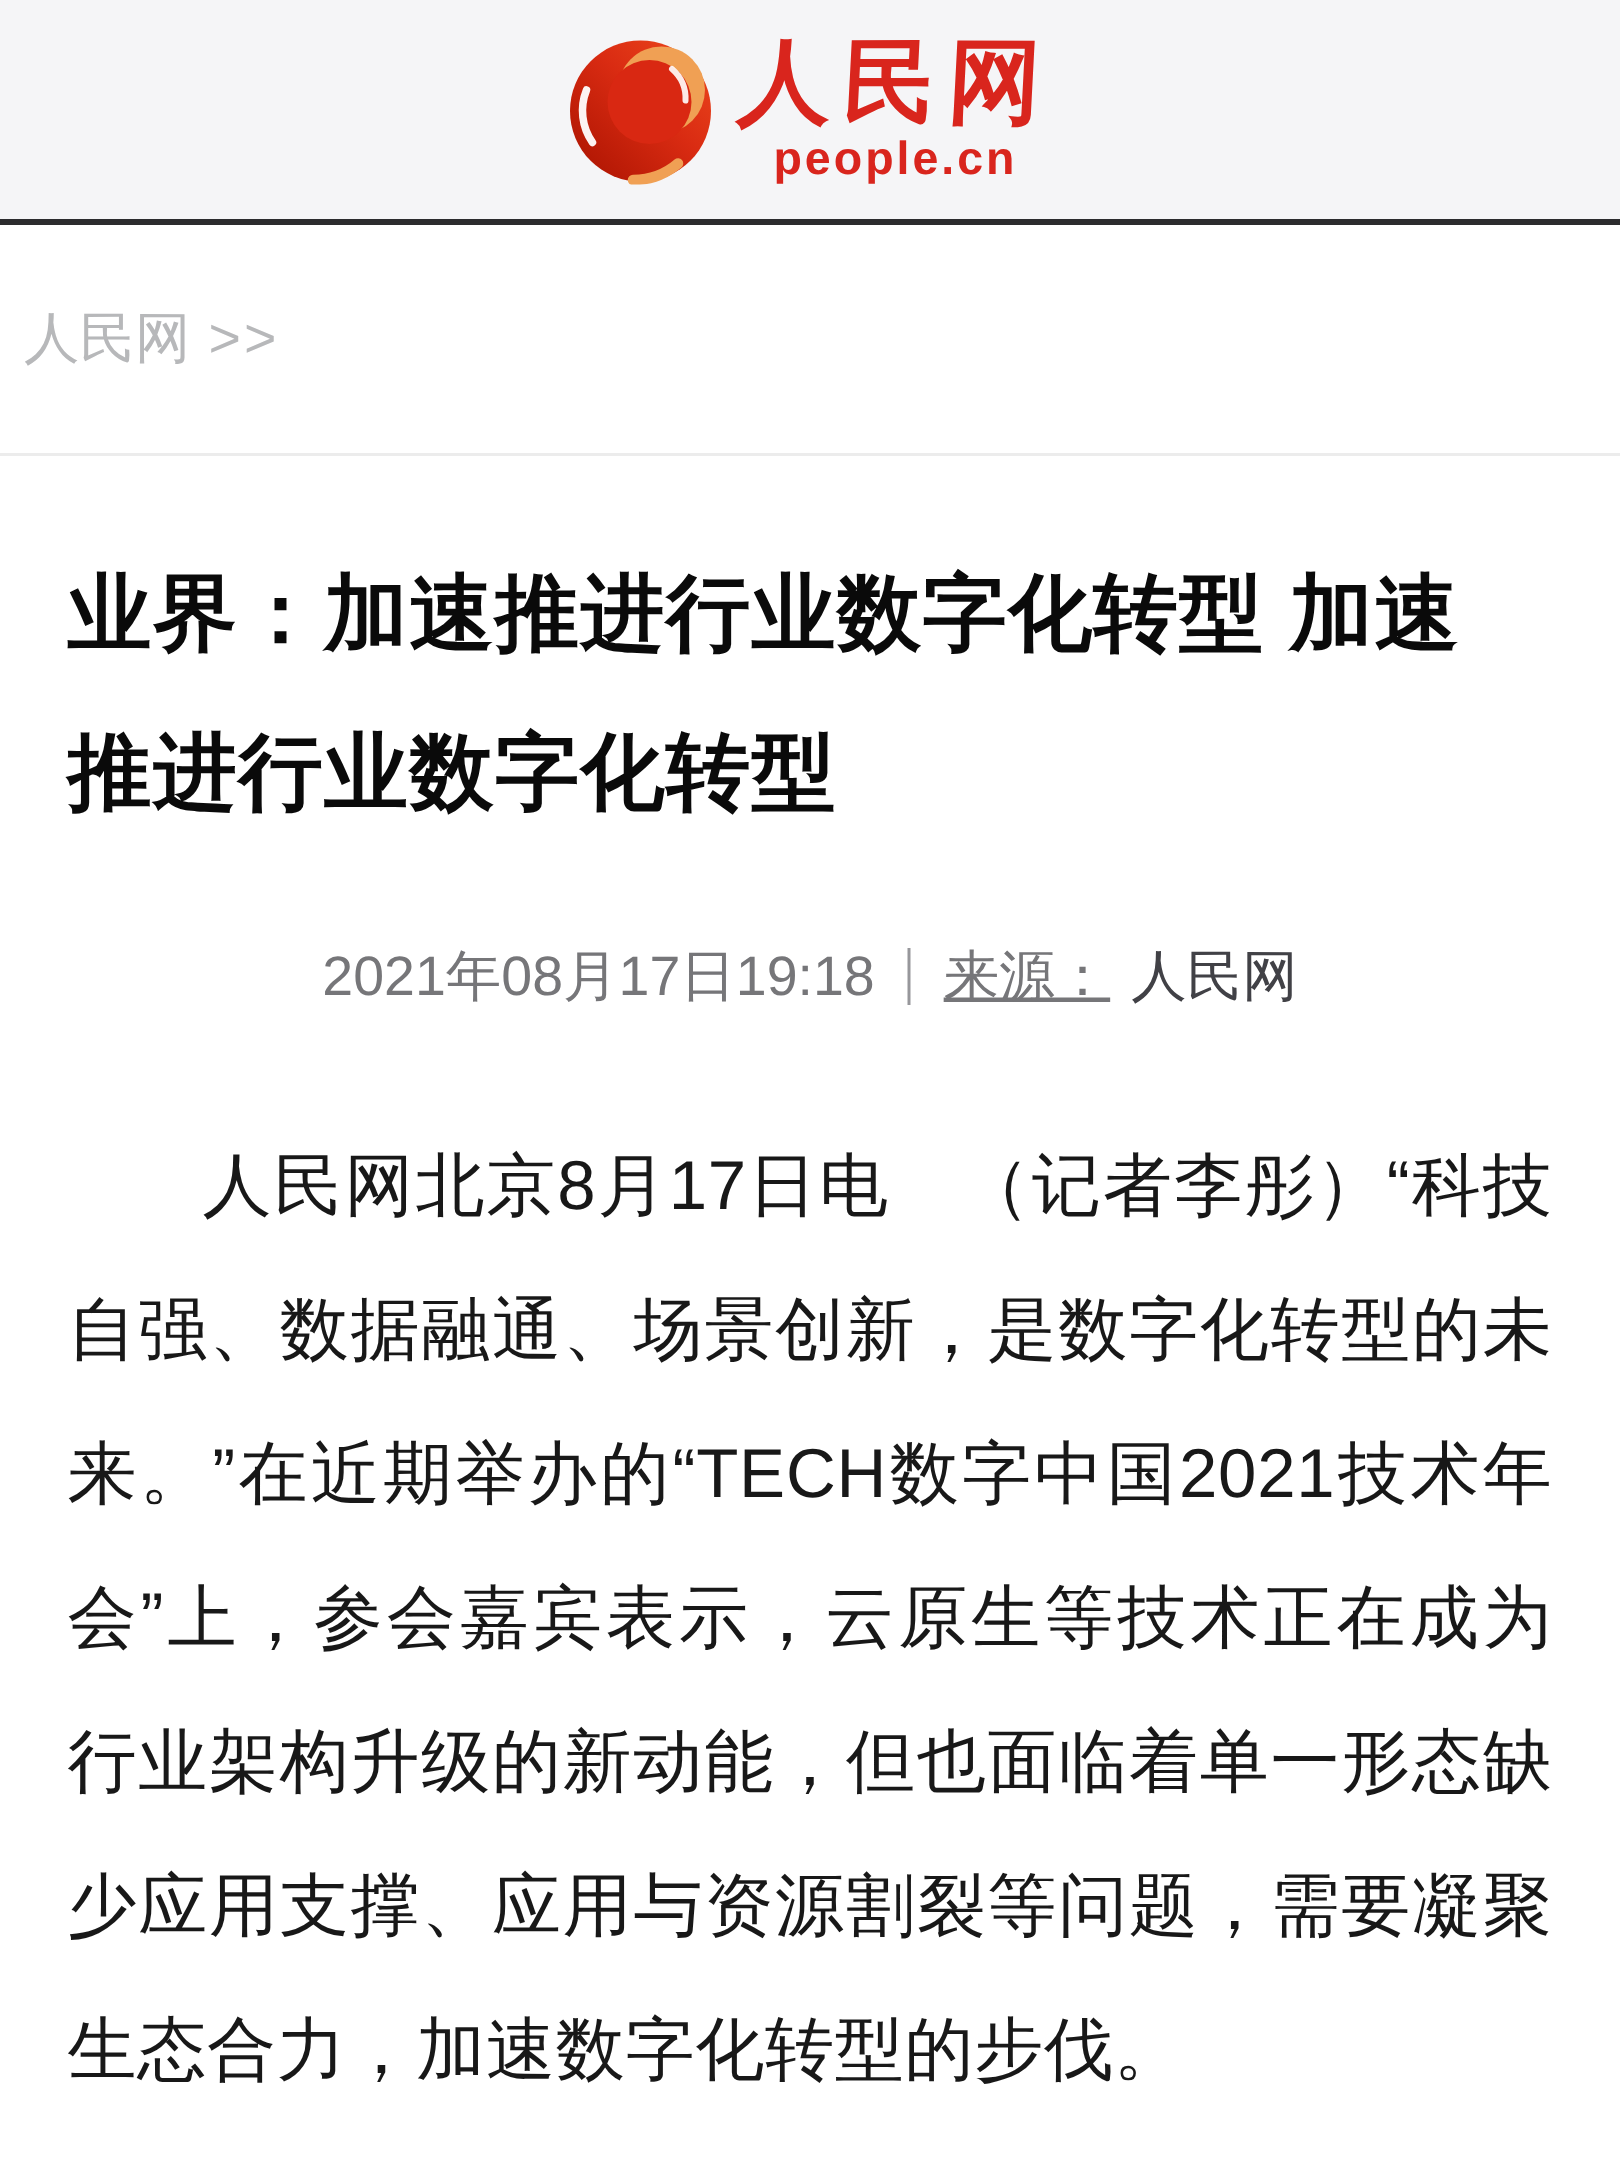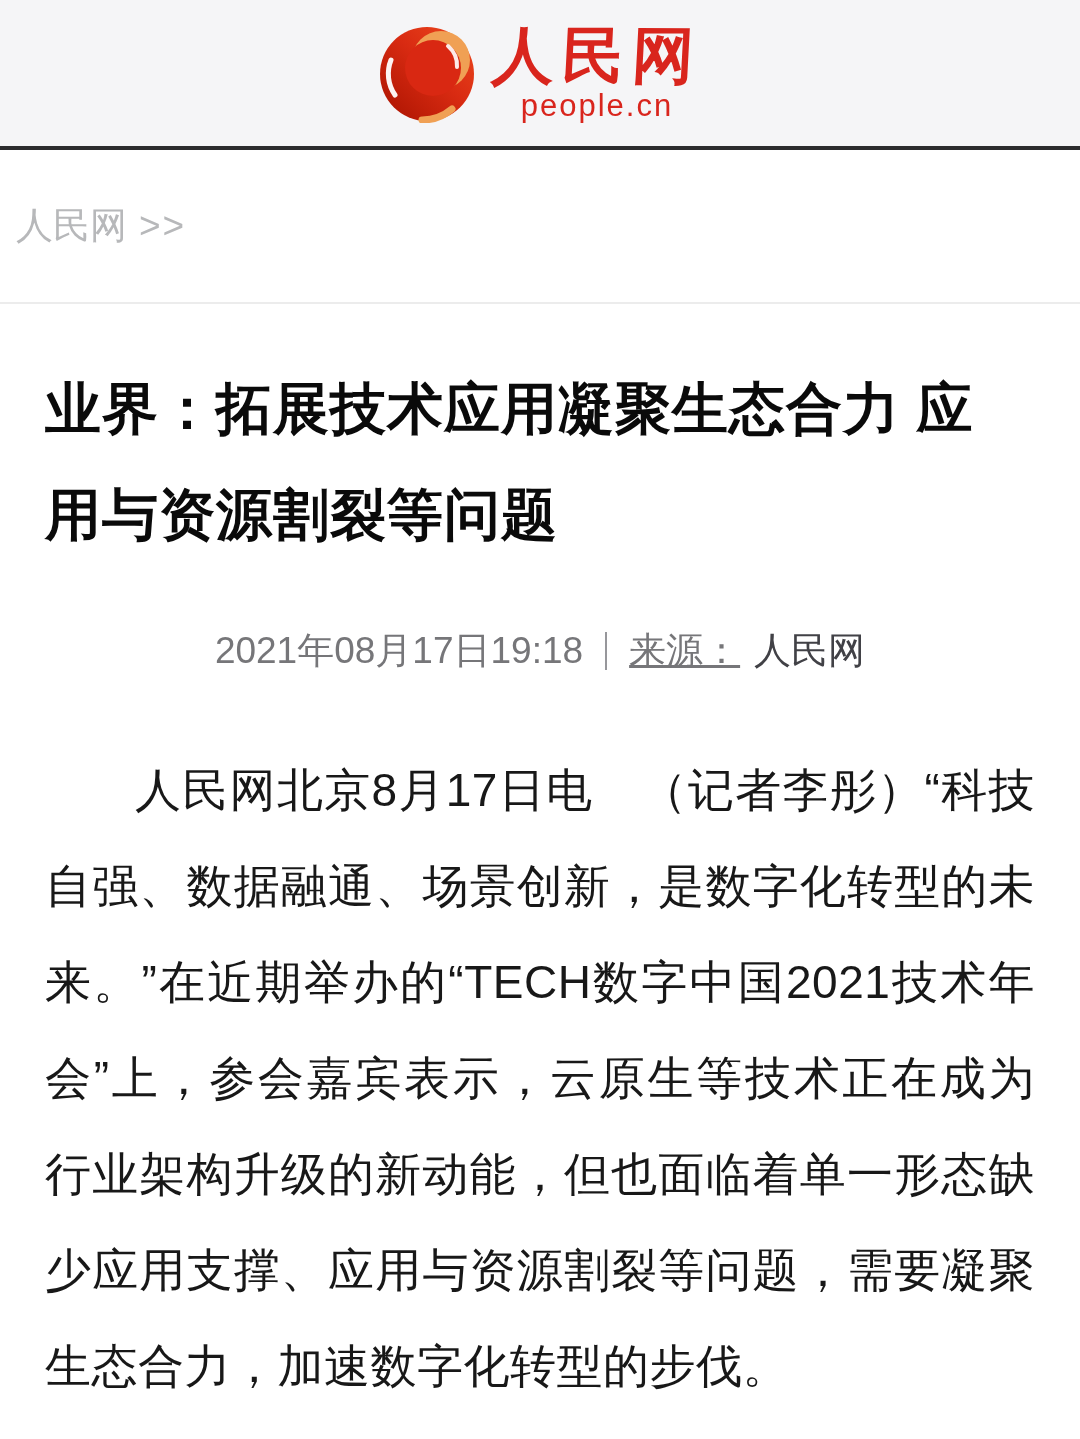--- a/index.html
+++ b/index.html
@@ -31,21 +31,21 @@
     color: #d9251d;
     font-size: 62px;
     font-weight: 900;
     letter-spacing: 8px;
     line-height: 64px;
     transform: skewX(-3deg);
   }
   .logo-domain {
     color: #d9251d;
     font-size: 31px;
-    font-weight: 400;
+    font-weight: 700;
     letter-spacing: 2px;
     line-height: 34px;
     margin-top: 1px;
   }
 
   .dark-divider { height: 4px; background: #2c2c2e; }
 
   
   .breadcrumb {
     background: #ffffff;
@@ -138,21 +138,21 @@
   <div class="dark-divider"></div>
 
   <nav class="breadcrumb">
     <span class="crumb site">人民网</span>
     <span class="crumb sep">&gt;&gt;</span>
   </nav>
 
   <div class="light-divider"></div>
 
   <main class="article">
-    <h1 class="title">业界：拓展技术应用凝聚生态合力 应用与资源割裂等问题</h1>
+    <h1 class="title">业界：加速推进行业数字化转型 加速推进行业数字化转型</h1>
 
     <div class="meta">
       <span class="time">2021年08月17日19:18</span>
       <span class="bar"></span>
       <span class="src-label">来源：</span>
       <span class="src-value">人民网</span>
     </div>
 
     <p class="body-text">人民网北京8月17日电　（记者李彤）“科技自强、数据融通、场景创新，是数字化转型的未来。”在近期举办的“TECH数字中国2021技术年会”上，参会嘉宾表示，云原生等技术正在成为行业架构升级的新动能，但也面临着单一形态缺少应用支撑、应用与资源割裂等问题，需要凝聚生态合力，加速数字化转型的步伐。</p>
   </main>

